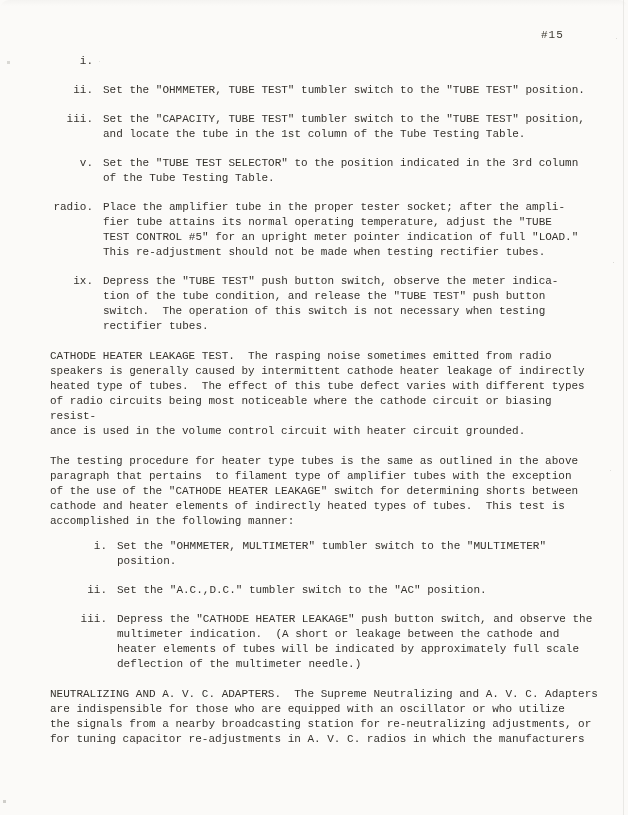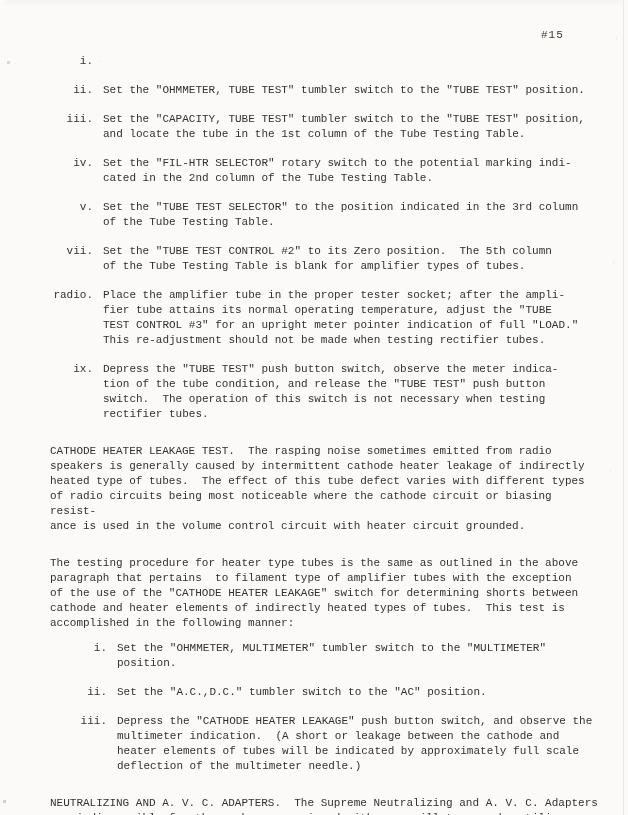--- a/index.html
+++ b/index.html
@@ -46,21 +46,21 @@
     display: flex;
     align-items: flex-start;
   }
   .li + .li { margin-top: 14px; }
   .num {
     flex: none;
     width: 43px;
     text-align: right;
     margin-right: 10px;
   }
-  .para { margin-top: 22px; }
+  .para { margin-top: 15px; }
   .list2 { margin-left: 14px; margin-top: 10px; }
   .list1 { margin-top: 0; }
   .specks {
     position: absolute;
     top: 0; left: 0;
     width: 1px; height: 1px;
     background: transparent;
     box-shadow:
       8px 62px 0 1px #d9d8d4,
       99px 61px 0 0 #e3e2de,
@@ -88,39 +88,29 @@
       <div class="li">
         <span class="num">ii.</span>
         <span class="txtblock">Set the "OHMMETER, TUBE TEST" tumbler switch to the "TUBE TEST" position.</span>
       </div>
       <div class="li">
         <span class="num">iii.</span>
         <span class="txtblock">Set the "CAPACITY, TUBE TEST" tumbler switch to the "TUBE TEST" position,
 and locate the tube in the 1st column of the Tube Testing Table.</span>
       </div>
       <div class="li">
-        <span class="num">iv.</span>
-        <span class="txtblock">Set the "FIL-HTR SELECTOR" rotary switch to the potential marking indi-
-cated in the 2nd column of the Tube Testing Table.</span>
-      </div>
-      <div class="li">
         <span class="num">v.</span>
         <span class="txtblock">Set the "TUBE TEST SELECTOR" to the position indicated in the 3rd column
 of the Tube Testing Table.</span>
       </div>
       <div class="li">
-        <span class="num">vii.</span>
-        <span class="txtblock">Set the "TUBE TEST CONTROL #2" to its Zero position.  The 5th column
-of the Tube Testing Table is blank for amplifier types of tubes.</span>
-      </div>
-      <div class="li">
         <span class="num">radio.</span>
         <span class="txtblock">Place the amplifier tube in the proper tester socket; after the ampli-
 fier tube attains its normal operating temperature, adjust the "TUBE
-TEST CONTROL #3" for an upright meter pointer indication of full "LOAD."
+TEST CONTROL #5" for an upright meter pointer indication of full "LOAD."
 This re-adjustment should not be made when testing rectifier tubes.</span>
       </div>
       <div class="li">
         <span class="num">ix.</span>
         <span class="txtblock">Depress the "TUBE TEST" push button switch, observe the meter indica-
 tion of the tube condition, and release the "TUBE TEST" push button
 switch.  The operation of this switch is not necessary when testing
 rectifier tubes.</span>
       </div>
     </div>

